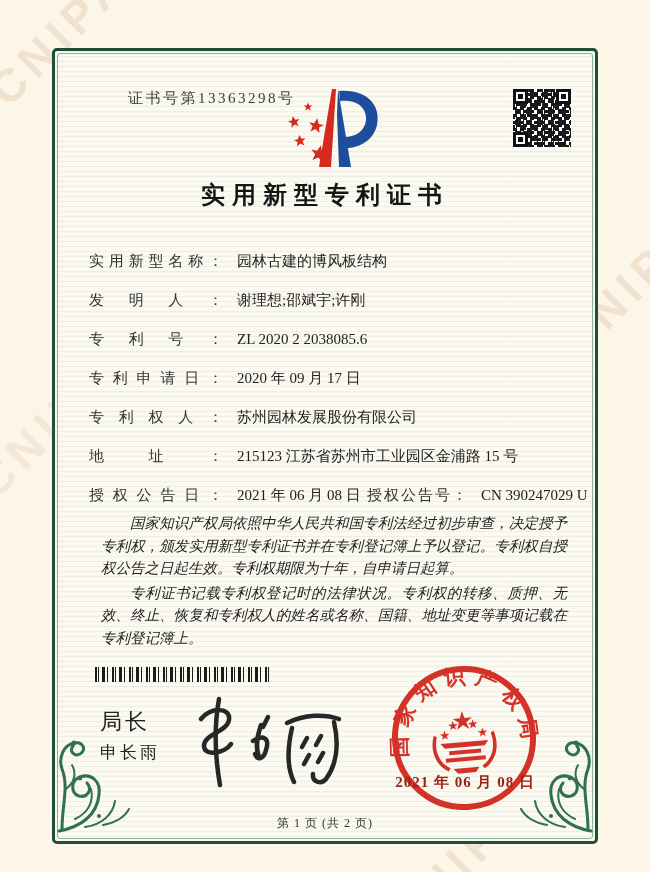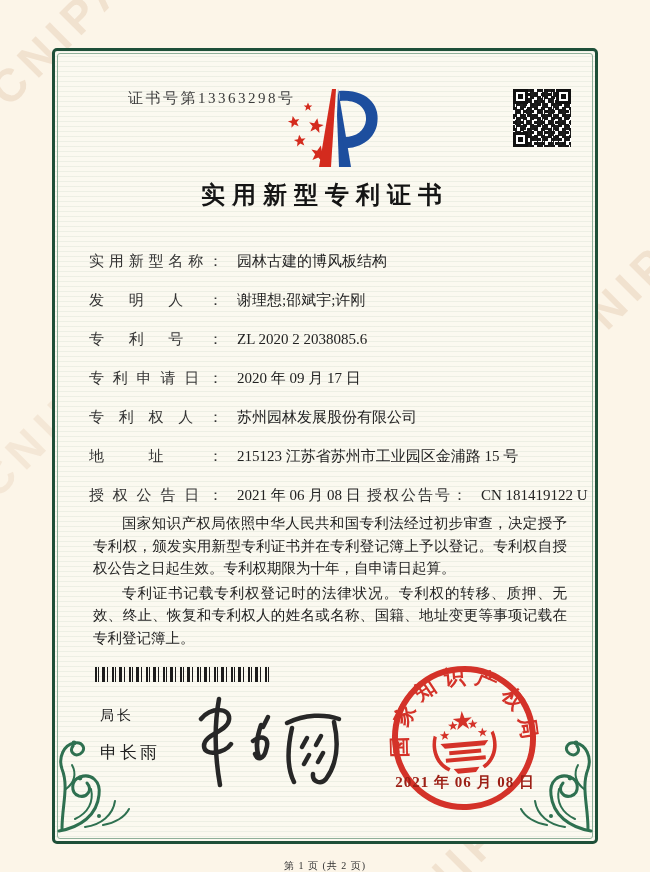--- a/index.html
+++ b/index.html
@@ -61,40 +61,40 @@
   .field-row{height:20px;line-height:20px;margin-bottom:19px;white-space:nowrap;}
   .spread{display:inline-flex;justify-content:space-between;width:134px;color:#333;vertical-align:top;}
   .spread-sm{display:inline-flex;justify-content:space-between;width:100px;color:#333;vertical-align:top;}
   .field-value{margin-left:14px;color:#222;}
   .grant-no{position:absolute;left:278px;top:0;}
   .row-last{position:relative;}
   .paragraphs{
     position:absolute;left:34px;top:461px;width:478px;
     font-size:14.5px;line-height:22.5px;color:#222;text-align:justify;
   }
-  .paragraphs p{margin:0 0 2px 4px;text-indent:2em;}
+  .paragraphs p{margin:0 0 2px 12px;text-indent:2em;font-style:italic;}
   .barcode{
     position:absolute;left:40px;top:616px;width:176px;height:15px;
     background:repeating-linear-gradient(90deg,
       #1c1c1c 0 2px, rgba(0,0,0,0) 2px 3px,
       #1c1c1c 3px 4px, rgba(0,0,0,0) 4px 7px,
       #1c1c1c 7px 10px, rgba(0,0,0,0) 10px 12px,
       #1c1c1c 12px 13px, rgba(0,0,0,0) 13px 17px);
   }
-  .sig-title{position:absolute;left:45px;top:656px;font-size:14px;color:#222;letter-spacing:3px;text-align:right;}
+  .sig-title{position:absolute;left:45px;top:656px;font-size:22px;color:#222;letter-spacing:3px;text-align:right;}
   .sig-name{position:absolute;left:45px;top:690px;font-size:17px;color:#222;letter-spacing:3px;}
   .sig-hand{position:absolute;left:118px;top:642px;}
   .seal{position:absolute;left:334px;top:612px;width:150px;height:150px;transform:rotate(-5deg);opacity:0.93;}
   .seal-date{
     position:absolute;left:330px;top:722px;width:160px;text-align:center;
     font-size:15px;font-weight:bold;color:#9c2016;letter-spacing:1px;
   }
   .footer{
-    position:absolute;left:0;top:808px;width:100%;text-align:center;
-    font-size:10px;color:#333;letter-spacing:1px;
+    position:absolute;left:0;top:764px;width:100%;text-align:center;
+    font-size:12px;color:#333;letter-spacing:1px;
   }
   .corner{position:absolute;bottom:0;}
   .corner-left{left:-2px;}
   .corner-right{right:-2px;transform:scaleX(-1);}
 </style>
 </head>
 <body>
 
 <div class="watermark wm1">CNIPA</div>
 <div class="watermark wm2">CNIPA</div>
@@ -205,21 +205,21 @@
           <span>：</span>
         </span><span class="field-value">2021 年 06 月 08 日</span>
       <span class="grant-no">
         <span class="spread-sm">
             <span>授</span>
             <span>权</span>
             <span>公</span>
             <span>告</span>
             <span>号</span>
             <span>：</span>
-          </span><span class="field-value">CN 181419122 U</span>
+          </span><span class="field-value">CN 390247029 U</span>
       </span>
     </div>
   </div>
 
   <div class="paragraphs">
     <p>国家知识产权局依照中华人民共和国专利法经过初步审查，决定授予专利权，颁发实用新型专利证书并在专利登记簿上予以登记。专利权自授权公告之日起生效。专利权期限为十年，自申请日起算。</p>
     <p>专利证书记载专利权登记时的法律状况。专利权的转移、质押、无效、终止、恢复和专利权人的姓名或名称、国籍、地址变更等事项记载在专利登记簿上。</p>
   </div>
 
   <div class="barcode"></div>

